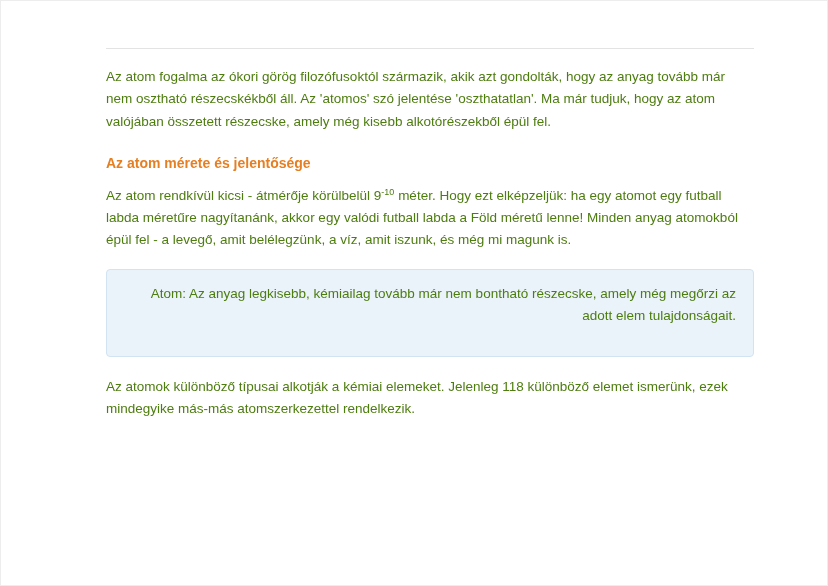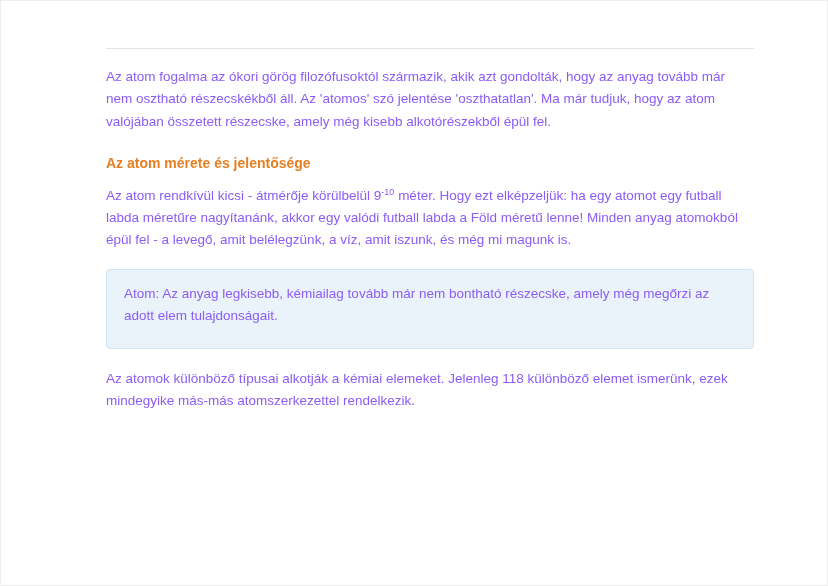--- a/index.html
+++ b/index.html
@@ -30,42 +30,43 @@
   }
   hr.divider {
     border: none;
     border-top: 1px solid #e3e3e3;
     margin: 0 0 17px 0;
   }
   p.body-text {
     font-size: 13.5px;
     line-height: 1.65;
     margin-bottom: 17px;
-    color: #8b5cf6;
+    color: #4d7c0f;
   }
   h2.subheading {
     color: #e67e22;
     font-size: 14px;
     font-weight: bold;
     margin: 22px 0 14px 0;
   }
   sup.exp {
     font-size: 9px;
     vertical-align: super;
     line-height: 0;
   }
   .callout {
     background: #eaf3fa;
     border: 1px solid #d2e3f2;
     border-radius: 4px;
     padding: 13px 17px;
     margin: 2px 0 19px 0;
   }
   .callout p.body-text {
-    margin-bottom: 8px;
+    margin-bottom: 16px;
+    text-align: right;
   }
 </style>
 </head>
 <body>
 
 <div class="page">
   <main class="content">
 
 
     <hr class="divider">

